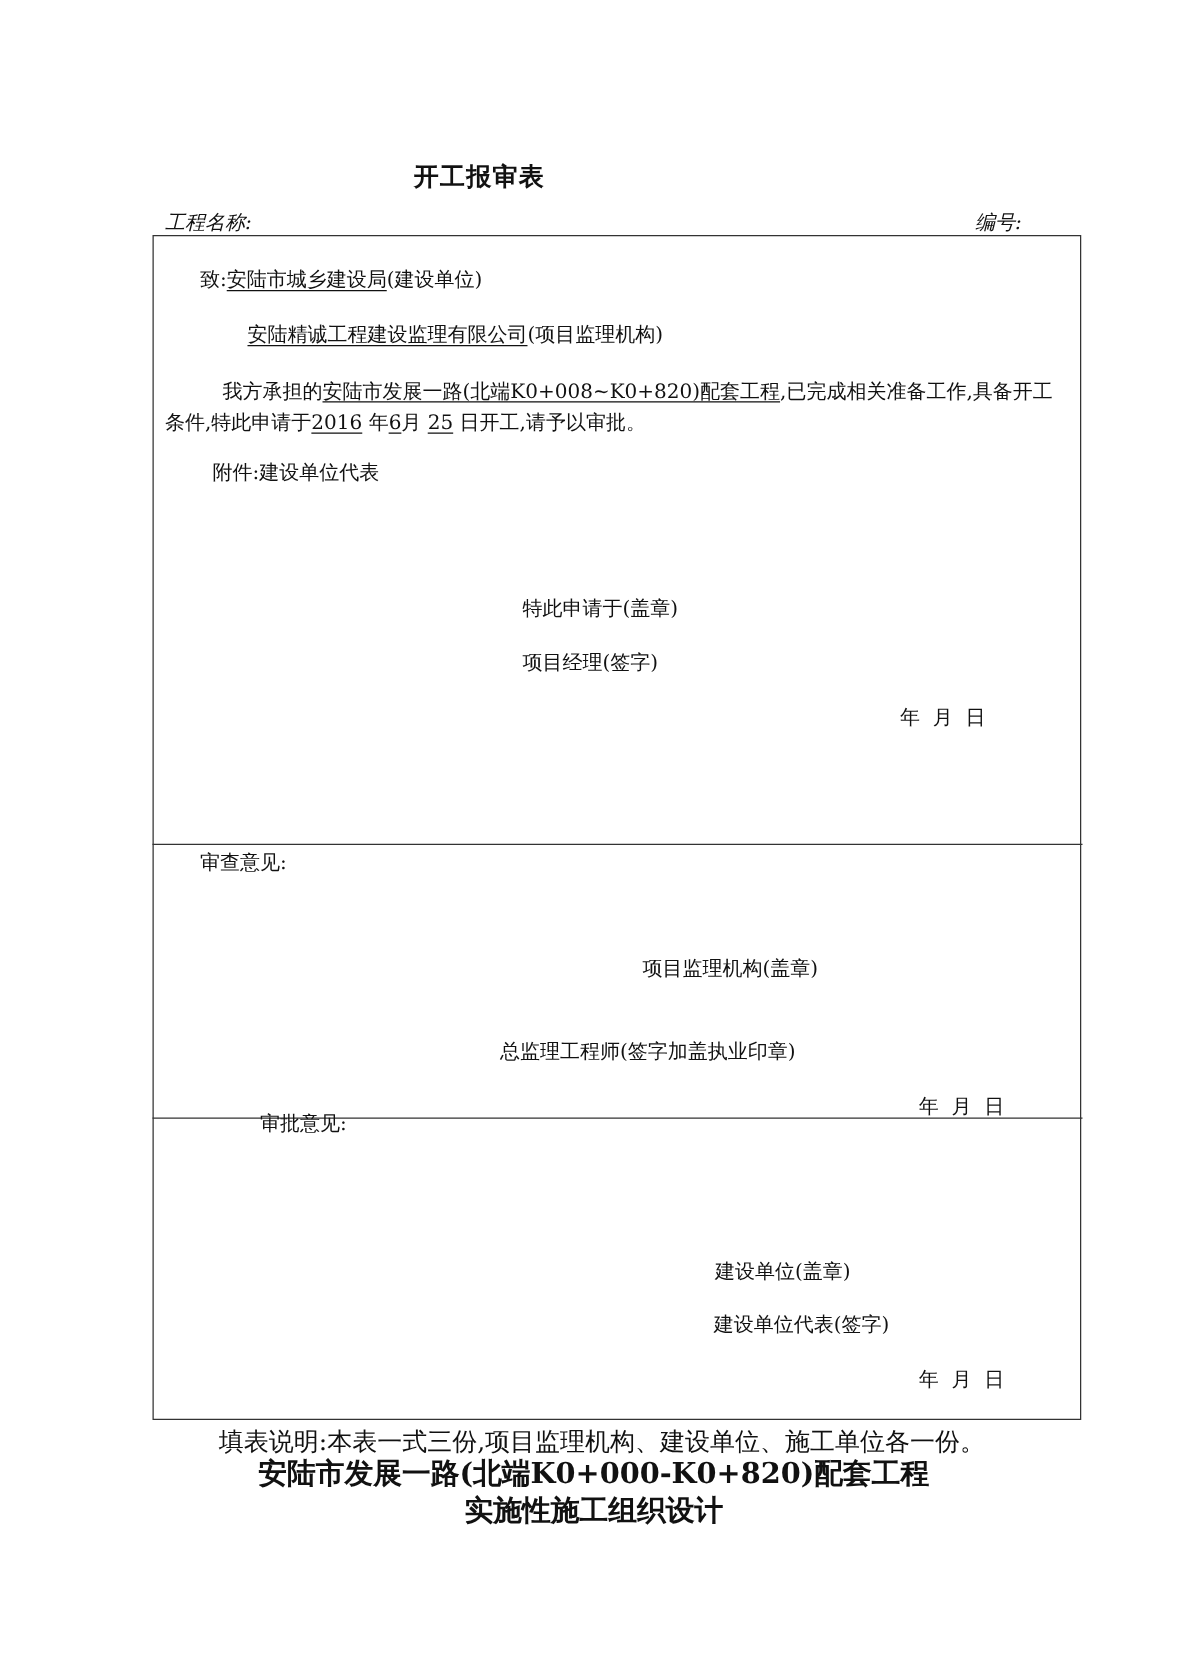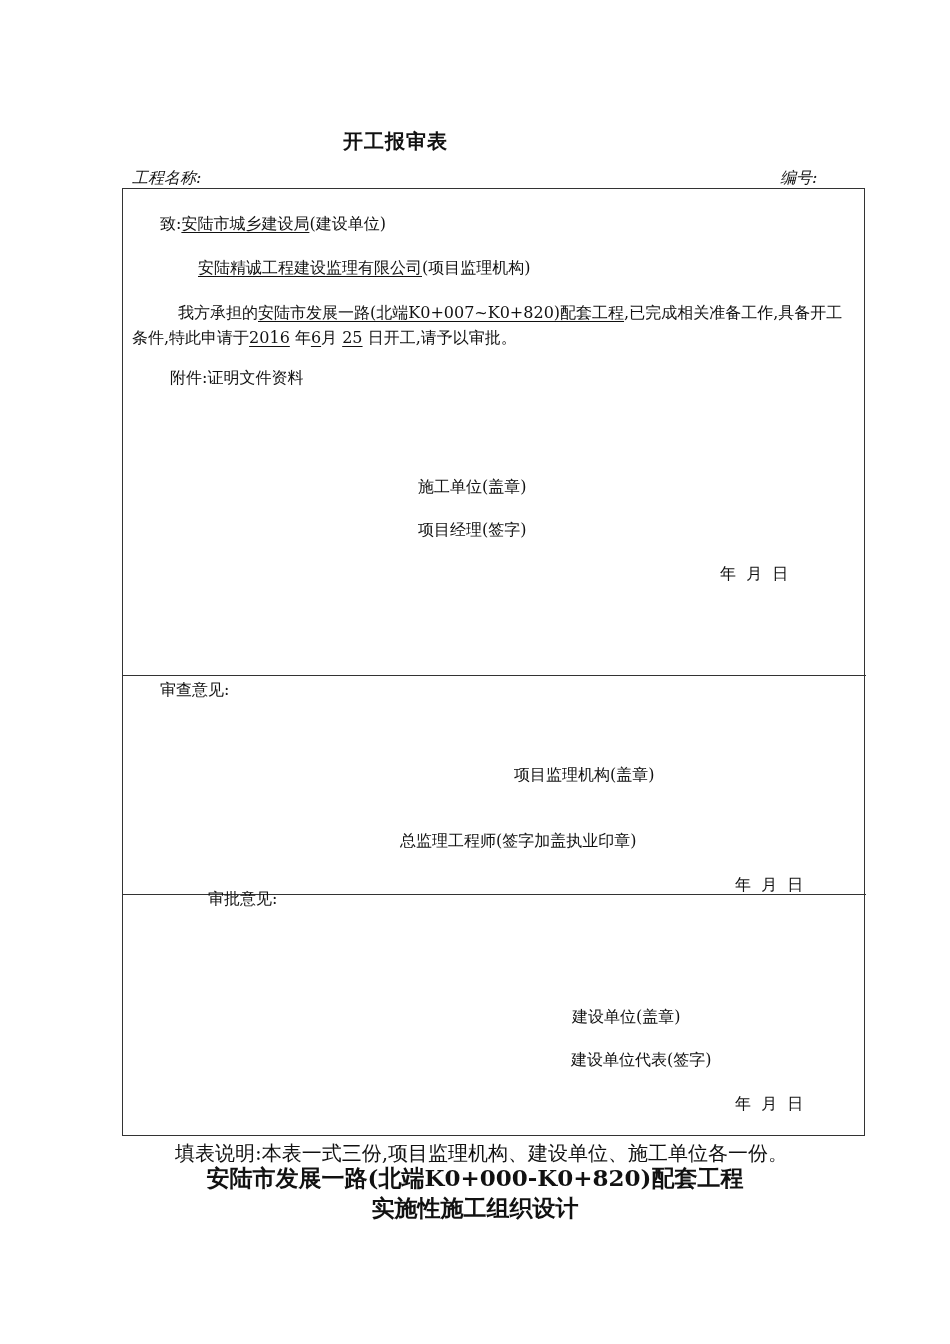--- a/index.html
+++ b/index.html
@@ -5,21 +5,21 @@
     html, body { margin: 0; padding: 0; background: #ffffff; }
     body {
       width: 950px; height: 1344px; position: relative; overflow: hidden;
       font-family: "DejaVu Serif", "Liberation Serif", serif;
       color: #111111;
     }
     .abs { position: absolute; white-space: nowrap; }
     .title {
       left: 0; width: 767px; top: 128px; text-align: center;
       font-family: "DejaVu Sans", "Liberation Sans", sans-serif;
-      font-size: 20px; font-weight: bold; letter-spacing: 1px; padding-left: 12px;
+      font-size: 20px; font-weight: bold; letter-spacing: 1px;
     }
     .meta { font-size: 16px; top: 168px; font-style: italic; }
     .table-box {
       position: absolute; left: 122px; top: 188px; width: 743px; height: 948px;
       border: 1px solid #333; box-sizing: border-box;
     }
     .divider { position: absolute; left: 122px; width: 744px; height: 0; border-top: 1px solid #333; }
     .txt { font-size: 16px; }
     .ul { text-decoration: underline; text-underline-offset: 3px; }
     .footnote { font-size: 20px; left: 132px; top: 1140px; margin-left: 43px; }
@@ -42,25 +42,25 @@
 <div class="divider" style="top:894px;"></div>
 
 <div class="abs txt" style="left:160px; top:214px;">
   <span>致:</span><span class="ul">安陆市城乡建设局</span><span>(建设单位)</span>
 </div>
 <div class="abs txt" style="left:198px; top:258px;">
   <span class="ul">安陆精诚工程建设监理有限公司</span><span>(项目监理机构)</span>
 </div>
 
 <div class="para">
-  <span style="display:inline-block; width:46px;"></span><span>我方承担的</span><span class="ul">安陆市发展一路(北端K0+007~K0+820)配套工程</span><span>,已完成相关准备工作,具备开工条件,特此申请于</span><span class="ul">2016</span> <span>年</span><span class="ul">6</span><span>月</span> <span class="ul">25</span> <span>日开工,请予以审批。</span>
+  <span style="display:inline-block; width:46px;"></span><span>我方承担的</span><span class="ul">安陆市发展一路(北端K0+008~K0+820)配套工程</span><span>,已完成相关准备工作,具备开工条件,特此申请于</span><span class="ul">2016</span> <span>年</span><span class="ul">6</span><span>月</span> <span class="ul">25</span> <span>日开工,请予以审批。</span>
 </div>
 
-<div class="abs txt" style="left:170px; top:368px;">附件:证明文件资料</div>
-<div class="abs txt" style="left:418px; top:477px;">施工单位(盖章)</div>
+<div class="abs txt" style="left:170px; top:368px;">附件:建设单位代表</div>
+<div class="abs txt" style="left:418px; top:477px;">特此申请于(盖章)</div>
 <div class="abs txt" style="left:418px; top:520px;">项目经理(签字)</div>
 <div class="abs txt" style="left:720px; top:564px; white-space:pre;">年  月  日</div>
 
 <div class="abs txt" style="left:160px; top:680px;">审查意见:</div>
 <div class="abs txt" style="left:514px; top:765px;">项目监理机构(盖章)</div>
 <div class="abs txt" style="left:400px; top:831px;">总监理工程师(签字加盖执业印章)</div>
 <div class="abs txt" style="left:735px; top:875px; white-space:pre;">年  月  日</div>
 
 <div class="abs txt" style="left:160px; top:889px;margin-left:48px;">审批意见:</div>
 <div class="abs txt" style="left:572px; top:1007px;">建设单位(盖章)</div>

